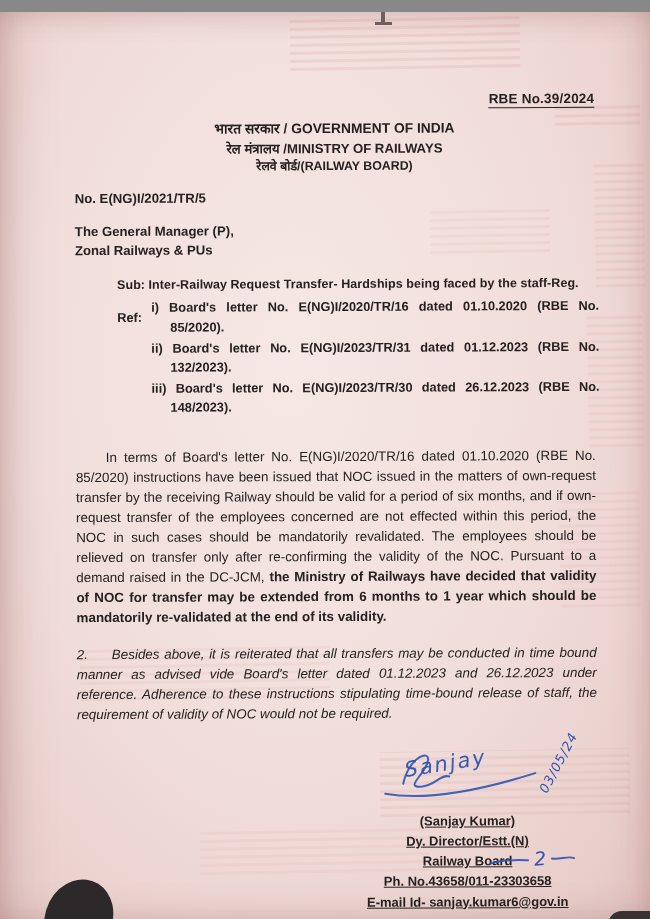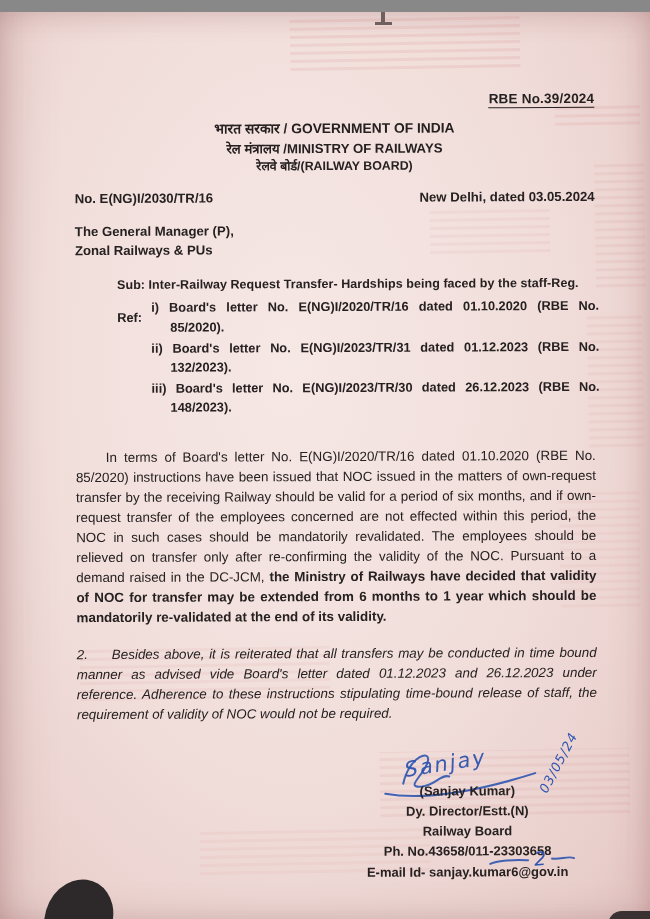--- a/index.html
+++ b/index.html
@@ -31,21 +31,21 @@
   .refs .ref-item{text-indent:-19px;padding-left:19px;text-align:justify;line-height:1.5;margin-bottom:2px;}
   .body-text{font-size:13.4px;line-height:1.5;text-align:justify;margin:0 0 14px 0;}
   .p1{text-indent:30px;margin-top:30px;}
   .p1 .bold-seg{font-weight:bold;}
   .p2{font-style:italic;margin-top:16px;}
   .p2 .pnum{margin-right:24px;}
   .sig-area{position:relative;height:160px;margin-top:26px;}
   .sig-scribble{position:absolute;right:52px;top:-6px;width:170px;height:56px;}
   .sig-script{position:absolute;right:110px;top:2px;font-family:"DejaVu Sans",sans-serif;font-style:italic;font-size:21px;color:#2f55b0;transform:rotate(-9deg);letter-spacing:2px;opacity:.95;}
   .sig-date{position:absolute;right:6px;top:6px;font-family:"DejaVu Sans",sans-serif;font-style:italic;font-size:13px;color:#2f55b0;transform:rotate(-62deg);letter-spacing:1px;}
-  .sig-block{position:absolute;right:0;top:32px;width:260px;text-align:center;font-weight:bold;font-size:13px;line-height:1.55;}
+  .sig-block{position:absolute;right:0;top:62px;width:260px;text-align:center;font-weight:bold;font-size:13px;line-height:1.55;text-decoration:underline;}
   .page-mark{position:absolute;left:488px;top:836px;display:flex;align-items:center;gap:4px;color:#2f55b0;transform:rotate(-4deg);}
   .page-mark .num{font-family:"DejaVu Sans",sans-serif;font-style:italic;font-size:19px;}
   
   .bleed{position:absolute;filter:blur(.7px);transform:rotate(-1deg);pointer-events:none;
     background:repeating-linear-gradient(0deg, transparent 0 5px, rgba(190,70,70,.12) 5px 8px);}
   .b1{left:290px;top:4px;width:230px;height:58px;opacity:.8;}
   .b2{left:555px;top:92px;width:85px;height:26px;opacity:.7;}
   .b3{left:595px;top:150px;width:50px;height:130px;opacity:.55;}
   .b4{left:430px;top:198px;width:120px;height:48px;opacity:.45;}
   .b5{left:588px;top:300px;width:55px;height:140px;opacity:.5;}
@@ -83,22 +83,21 @@
       <span class="rbe">RBE No.39/2024</span>
     </div>
 
     <div class="gov-header">
       <div class="l1">भारत सरकार / GOVERNMENT OF INDIA</div>
       <div class="l2">रेल मंत्रालय /MINISTRY OF RAILWAYS</div>
       <div class="l3">रेलवे बोर्ड/(RAILWAY BOARD)</div>
     </div>
 
     <div class="meta-row">
-      <span>No. E(NG)I/2030/TR/16</span>
-      <span>New Delhi, dated 03.05.2024</span>
+      <span>No. E(NG)I/2021/TR/5</span>
     </div>
 
     <div class="addressee">
       <div>The General Manager (P),</div>
       <div>Zonal Railways &amp; PUs</div>
     </div>
 
     <div class="subject">Sub: Inter-Railway Request Transfer- Hardships being faced by the staff-Reg.</div>
 
     <div class="refs">

